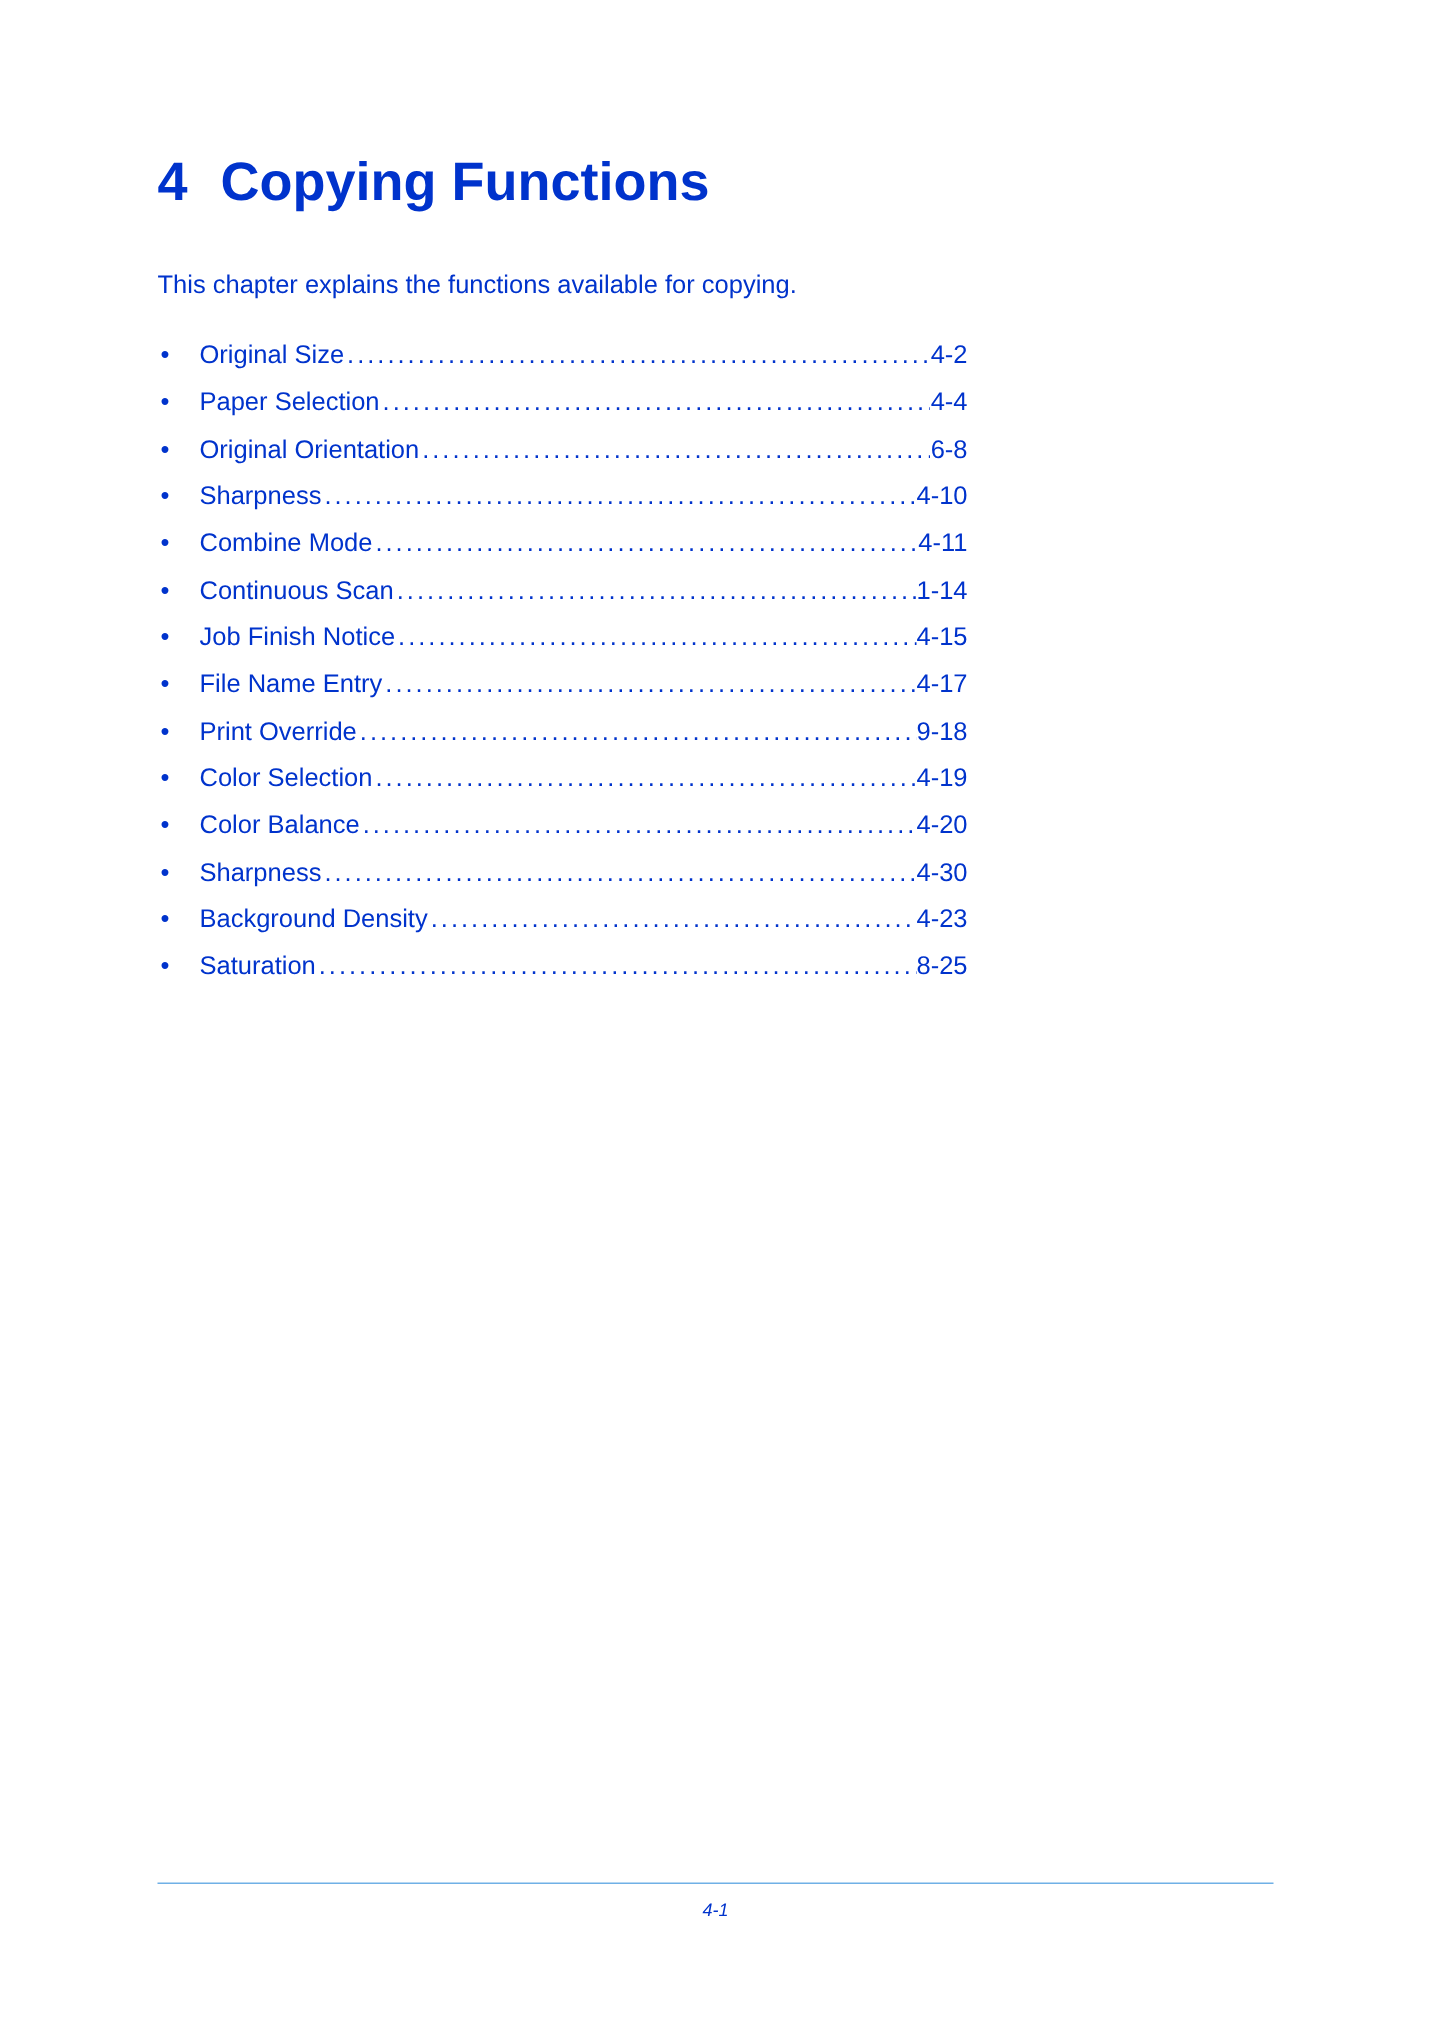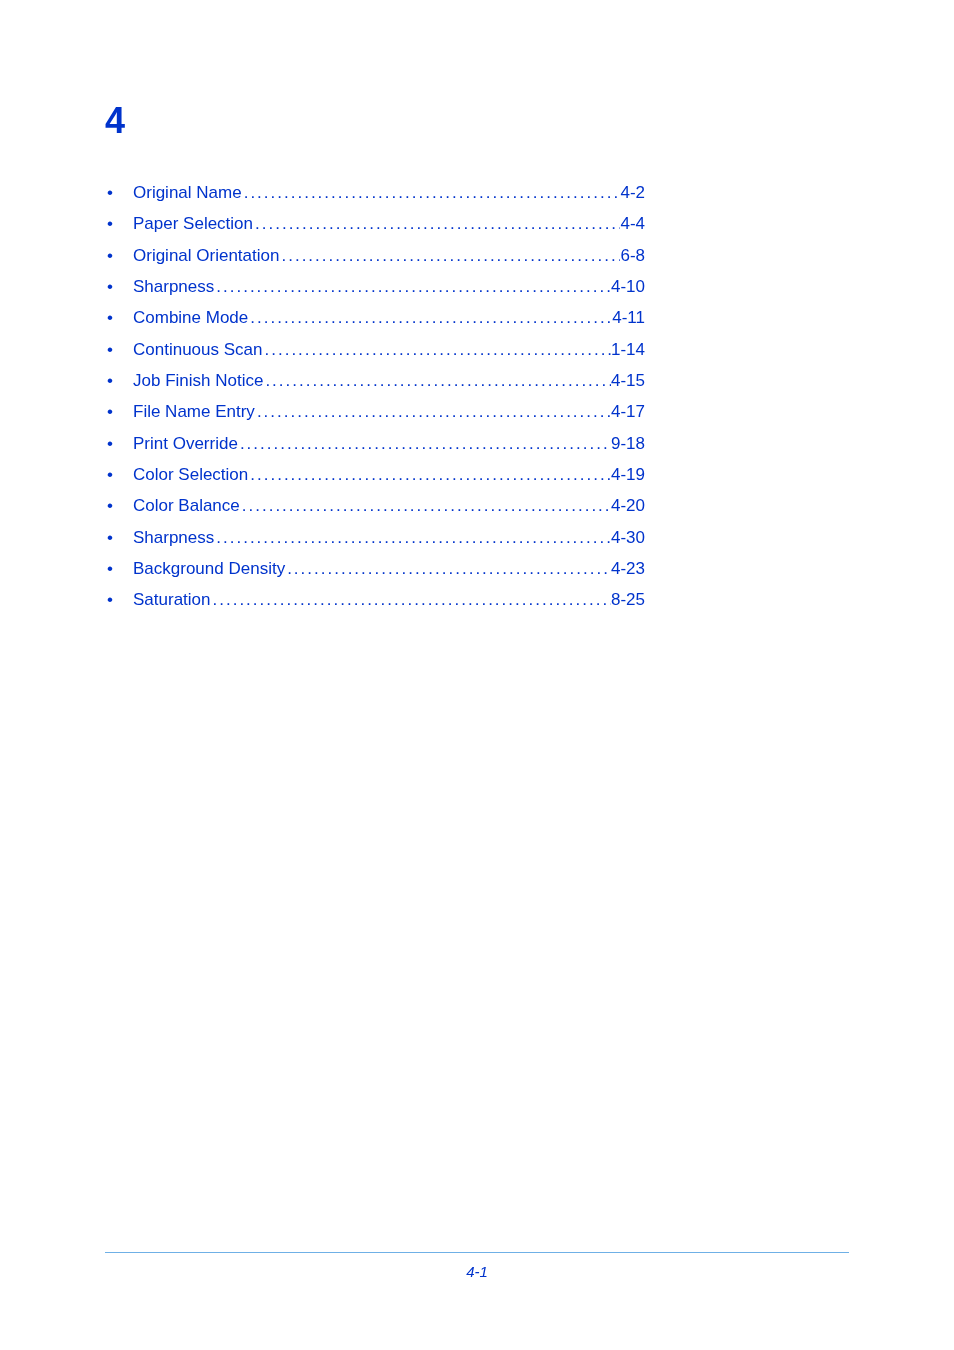--- a/index.html
+++ b/index.html
@@ -76,38 +76,40 @@
       left: 105px;
       right: 105px;
     }
     .footer-line {
       height: 1px;
       background: #6fb0e6;
       margin-bottom: 10px;
     }
     .page-number {
       text-align: center;
-      font-size: 15px;
+      font-size: 12px;
       font-style: italic;
       color: #0033cc;
     }
   </style>
 </head>
 <body>
 
 <div class="page">
   <h1 class="chapter-title">
     <span class="chapter-number">4</span>
+    <span>Copying Functions</span>
   </h1>
 
+  <p class="intro-text">This chapter explains the functions available for copying.</p>
 
   <ul class="toc-list" id="toc-list">
       <li class="toc-item">
         <span class="bullet">•</span>
-        <span class="toc-label">Original Name</span>
+        <span class="toc-label">Original Size</span>
         <span class="dots"></span>
         <span class="toc-page">4-2</span>
       </li>
       <li class="toc-item">
         <span class="bullet">•</span>
         <span class="toc-label">Paper Selection</span>
         <span class="dots"></span>
         <span class="toc-page">4-4</span>
       </li>
       <li class="toc-item">

